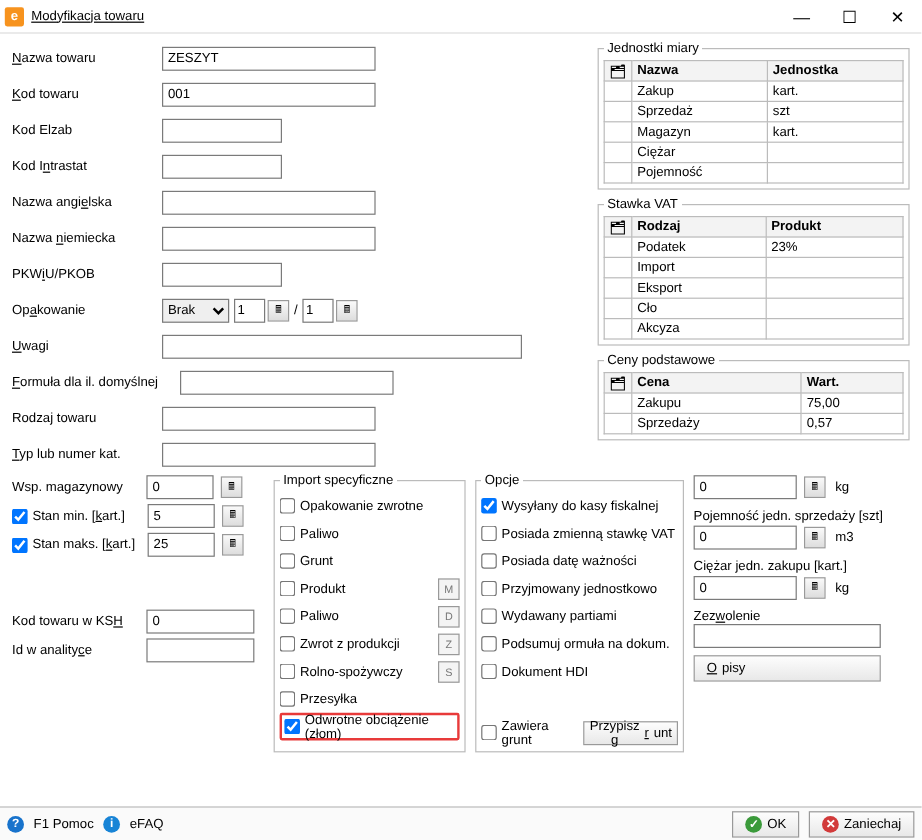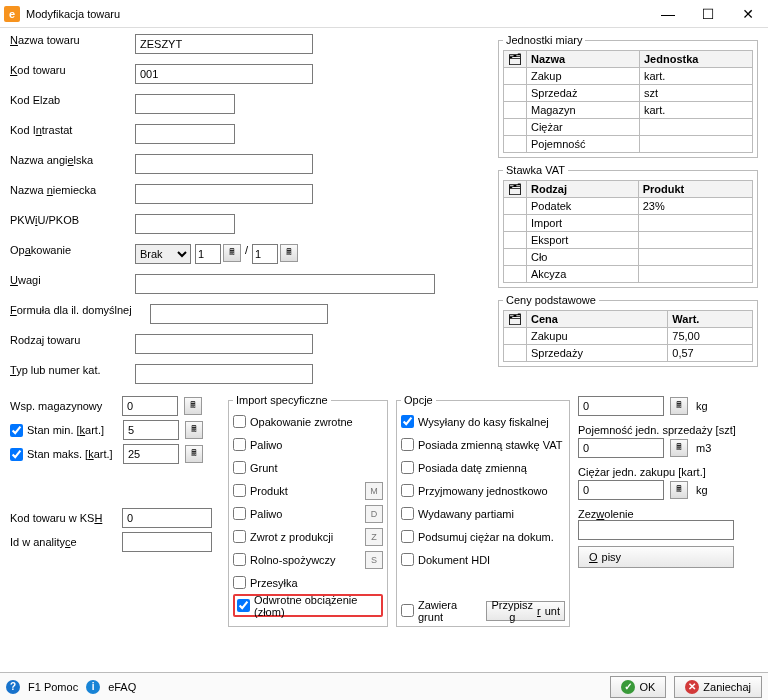--- a/index.html
+++ b/index.html
@@ -21,36 +21,37 @@
   }
   .titlebar .appicon {
     width: 16px; height: 16px;
     background: #f7931e;
     color: #fff;
     display: flex; align-items: center; justify-content: center;
     font-size: 11px; font-weight: bold;
     border-radius: 2px;
     margin-right: 6px;
   }
-  .titlebar .title { flex: 1; }
+  .titlebar .title { flex: 1; text-decoration: underline; }
   .winbtn {
     width: 40px; height: 28px;
     display: flex; align-items: center; justify-content: center;
     font-size: 14px;
     cursor: pointer;
   }
   .content {
     display: flex;
     padding: 6px 10px 0 10px;
     gap: 8px;
   }
   .leftcol { width: 480px; }
   .rightcol { flex: 1; }
   .formrow {
     display: flex;
+    align-items: center;
     height: 30px;
   }
   .formrow label {
     width: 125px;
   }
   .formrow input[type=text] {
     border: 1px solid #7a7a7a;
     padding: 2px 4px;
     height: 20px;
     font-size: 11px;
@@ -429,33 +430,33 @@
     <div class="chkrow">
         <input type="checkbox" checked="" style="">
         <span>Wysyłany do kasy fiskalnej</span>
       </div>
     <div class="chkrow">
         <input type="checkbox" style="">
         <span>Posiada zmienną stawkę VAT</span>
       </div>
     <div class="chkrow">
         <input type="checkbox" style="">
-        <span>Posiada datę zmienną</span>
+        <span>Posiada datę ważności</span>
       </div>
     <div class="chkrow">
         <input type="checkbox" style="">
         <span>Przyjmowany jednostkowo</span>
       </div>
     <div class="chkrow">
         <input type="checkbox" style="">
         <span>Wydawany partiami</span>
       </div>
     <div class="chkrow">
         <input type="checkbox" style="">
-        <span>Podsumuj ciężar na dokum.</span>
+        <span>Podsumuj ormuła na dokum.</span>
       </div>
     <div class="chkrow">
         <input type="checkbox" style="">
         <span>Dokument HDI</span>
       </div>
     <div style="height:28px"></div>
     <div class="chkrow">
       <input type="checkbox" style="">
         <span>Zawiera grunt</span>
       <button class="btn" style="height:20px;margin-left:16px;padding:1px 4px">Przypisz g<u>r</u>unt</button>

